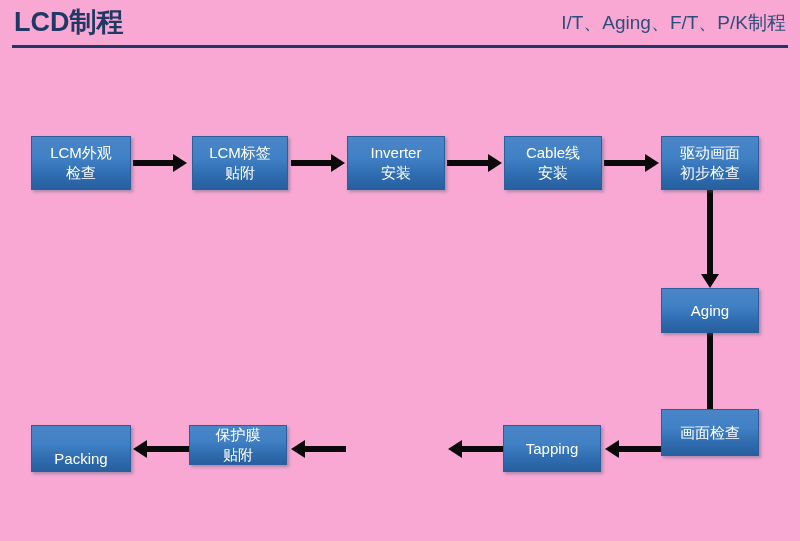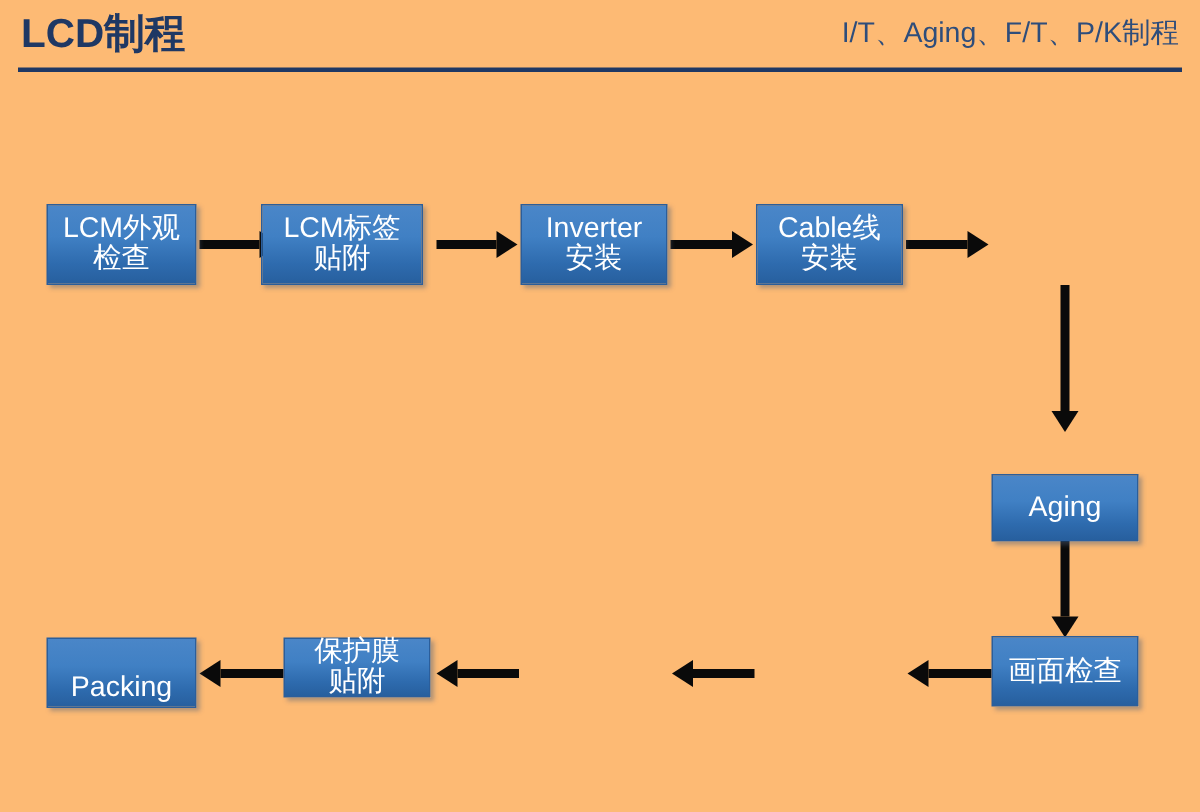--- a/index.html
+++ b/index.html
@@ -12,21 +12,21 @@
     background: #ffffff;
     font-family: "Liberation Sans", "DejaVu Sans", sans-serif;
     overflow: hidden;
     position: relative;
   }
 
   #slide {
     position: relative;
     width: 800px;
     height: 541px;
-    background: #fdba74;
+    background: #f9a8d4;
     text-decoration: underline;
   }
 
   
   .header {
     position: absolute;
     left: 0;
     top: 0;
     width: 800px;
     height: 52px;
@@ -105,43 +105,43 @@
   
   .node {
     position: absolute;
     background: linear-gradient(to bottom, #4A86C8 0%, #4080C4 40%, #2E6BAE 75%, #275F9E 100%);
     border: 1px solid #2B5E9B;
     color: #ffffff;
     display: flex;
     align-items: center;
     justify-content: center;
     text-align: center;
-    font-size: 19px;
+    font-size: 15px;
     line-height: 20px;
     box-shadow: 2px 2px 3px rgba(80,95,120,0.45);
     box-sizing: border-box;
     padding: 2px 3px;
   }
   .node .node-text {
     display: block;
     width: 100%;
   }
 
   
   #node-lcm-appearance { left: 31px;  top: 136px; width: 100px; height: 54px; }
-  #node-lcm-label      { left: 174px; top: 136px; width: 108px; height: 54px; }
+  #node-lcm-label      { left: 192px; top: 136px; width: 96px; height: 54px; }
   #node-inverter       { left: 347px; top: 136px; width: 98px;  height: 54px; }
   #node-cable          { left: 504px; top: 136px; width: 98px;  height: 54px; }
   #node-drive-check    { left: 661px; top: 136px; width: 98px;  height: 54px; }
 
   
-  #node-aging          { left: 661px; top: 288px; width: 98px;  height: 45px; margin-top: 28px; }
-
-  
-  #node-screen-check   { left: 661px; top: 424px; width: 98px;  height: 47px; }
+  #node-aging          { left: 661px; top: 288px; width: 98px;  height: 45px; }
+
+  
+  #node-screen-check   { left: 661px; top: 409px; width: 98px;  height: 47px; }
   #node-tapping        { left: 503px; top: 425px; width: 98px;  height: 47px; }
   #node-press-test     { left: 346px; top: 425px; width: 98px;  height: 47px; }
   #node-film-attach    { left: 189px; top: 425px; width: 98px;  height: 40px; justify-content: flex-end; }
   #node-packing        { left: 31px;  top: 425px; width: 100px; height: 47px; align-items: flex-end; }
 
   
   .arrow-line {
     position: absolute;
     background: #0A0A0A;
   }
@@ -228,29 +228,35 @@
   </div>
 
   <div class="node" id="node-inverter">
     <span class="node-text"><span>Inverter</span><br><span>安装</span></span>
   </div>
 
   <div class="node" id="node-cable">
     <span class="node-text"><span>Cable线</span><br><span>安装</span></span>
   </div>
 
+  <div class="node" id="node-drive-check">
+    <span class="node-text"><span>驱动画面</span><br><span>初步检查</span></span>
+  </div>
 
   <div class="node" id="node-aging">
     <span class="node-text">Aging</span>
   </div>
 
   <div class="node" id="node-screen-check">
     <span class="node-text">画面检查</span>
   </div>
 
+  <div class="node" id="node-tapping">
+    <span class="node-text">Tapping</span>
+  </div>
 
 
   <div class="node" id="node-film-attach">
     <span class="node-text"><span>保护膜</span><br><span>贴附</span></span>
   </div>
 
   <div class="node" id="node-packing">
     <span class="node-text">Packing</span>
   </div>
 

